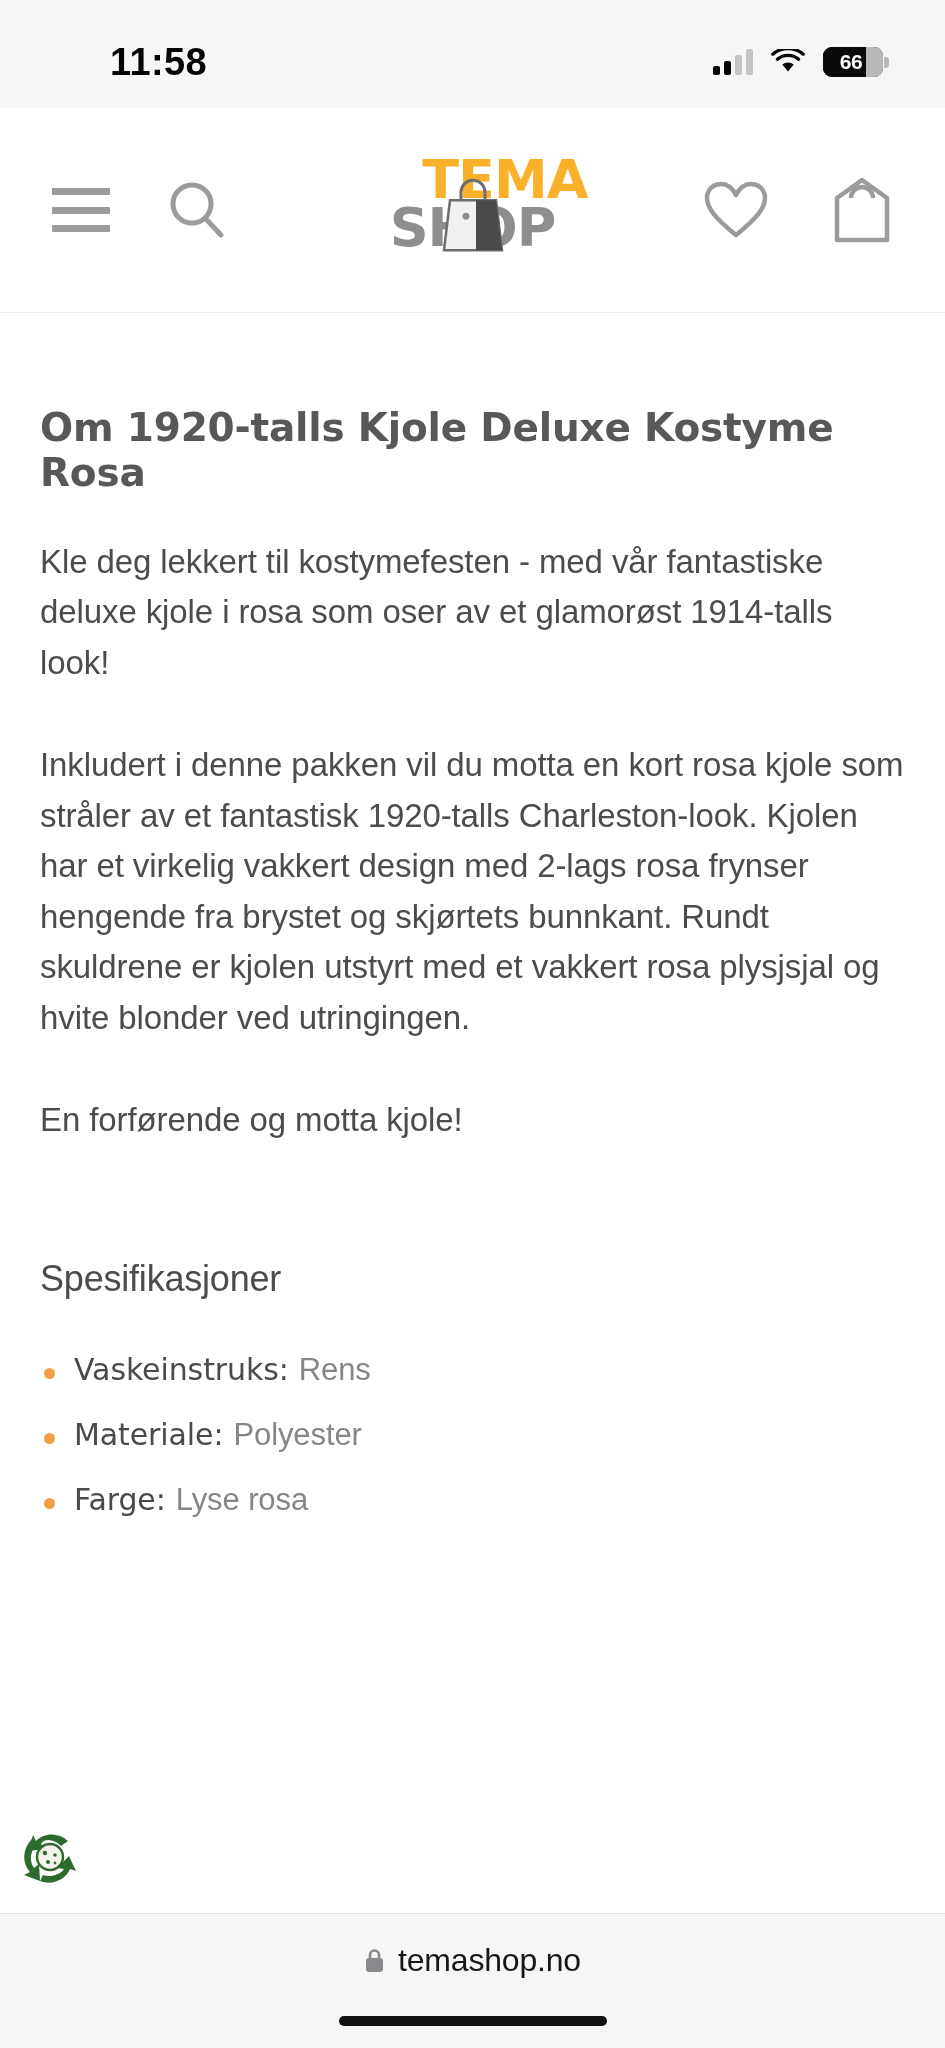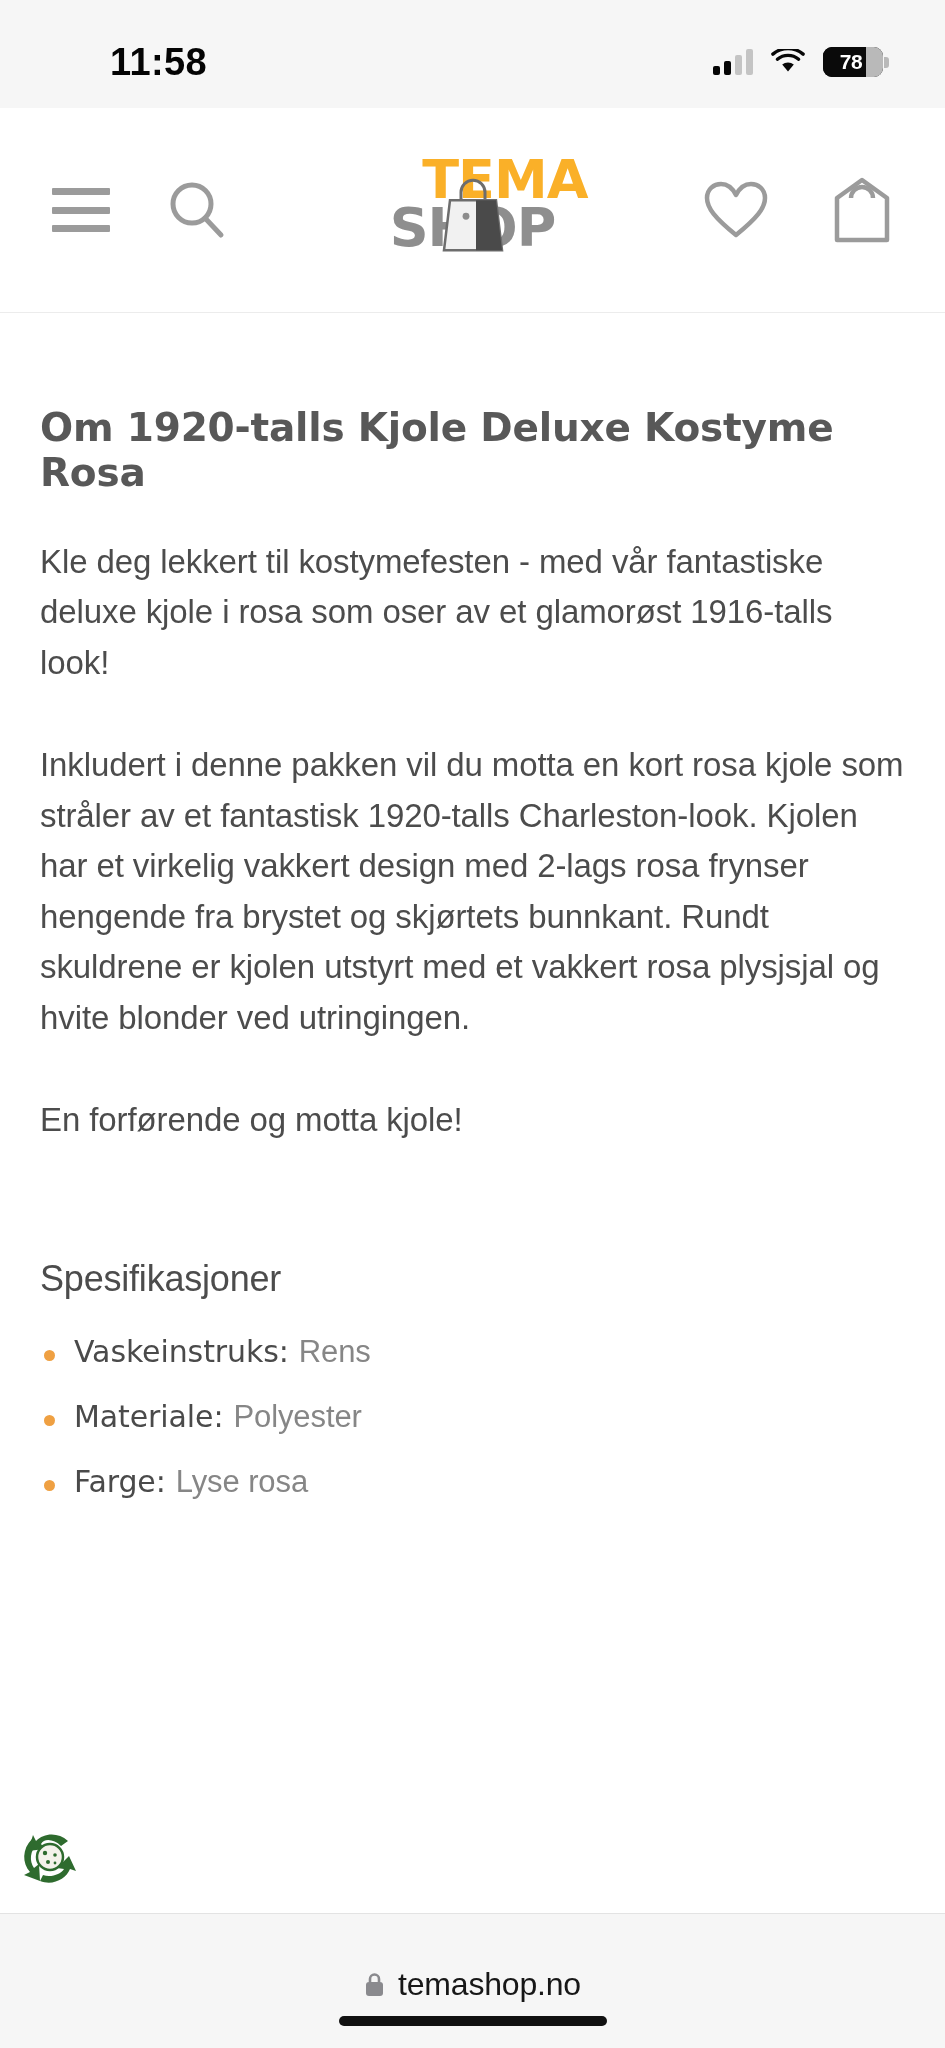--- a/index.html
+++ b/index.html
@@ -192,21 +192,21 @@
     margin-bottom: 52px;
     letter-spacing: -0.1px;
   }
   p.body-text:last-of-type { margin-bottom: 0; }
 
   h2.spec-title {
     font-size: 36px;
     font-weight: 400;
     color: #4c4c4c;
     margin-top: 112px;
-    margin-bottom: 34px;
+    margin-bottom: 52px;
     letter-spacing: -0.2px;
   }
   ul.spec-list { list-style: none; }
   ul.spec-list li {
     position: relative;
     padding-left: 34px;
     margin-bottom: 29px;
     font-size: 31px;
     color: #8a8a8a;
     letter-spacing: -0.1px;
@@ -246,21 +246,21 @@
   .safari-bar {
     position: absolute;
     left: 0; right: 0; bottom: 0;
     height: 135px;
     background: #f6f6f6;
     border-top: 1px solid #e3e3e3;
     display: flex;
     flex-direction: column;
     align-items: center;
     justify-content: flex-start;
-    padding-top: 52px;
+    padding-top: 28px;
   }
   .url-row {
     display: flex;
     align-items: center;
     gap: 13px;
   }
   .lock-icon { width: 21px; height: 27px; display: block; }
   .url-text {
     font-size: 32px;
     color: #171717;
@@ -293,21 +293,21 @@
       </div>
       <svg class="wifi" viewBox="0 0 34 26">
         <path d="M17 22.5 L11.2 15.6 a9 9 0 0 1 11.6 0 Z" fill="#070707"></path>
         <path d="M6.4 10.2 a16.5 16.5 0 0 1 21.2 0" stroke="#070707" stroke-width="3.4" fill="none" stroke-linecap="round"></path>
         <path d="M1.9 5.1 a23.5 23.5 0 0 1 30.2 0" stroke="#070707" stroke-width="3.4" fill="none" stroke-linecap="round"></path>
       </svg>
       <div class="battery">
         <div class="fill"></div>
         <div class="empty"></div>
         <div class="nub"></div>
-        <span class="pct">78</span>
+        <span class="pct">66</span>
       </div>
     </div>
   </div>
 
   <div class="site-header">
     <div class="hdr-left">
       <div class="icon-btn">
         <div class="hamburger">
             <span></span>
             <span></span>
@@ -347,21 +347,21 @@
           <path d="M20 22 a11 11 0 0 1 22 0" fill="none" stroke="#9b9b9b" stroke-width="4.5"></path>
         </svg>
       </div>
     </div>
   </div>
 
   <div class="page-body">
     <div class="content">
       <h1 class="product-about-title">Om 1920-talls Kjole Deluxe Kostyme Rosa</h1>
 
-      <p class="body-text">Kle deg lekkert til kostymefesten - med vår fantastiske deluxe kjole i rosa som oser av et glamorøst 1916-talls look!</p>
+      <p class="body-text">Kle deg lekkert til kostymefesten - med vår fantastiske deluxe kjole i rosa som oser av et glamorøst 1914-talls look!</p>
       <p class="body-text">Inkludert i denne pakken vil du motta en kort rosa kjole som stråler av et fantastisk 1920-talls Charleston-look. Kjolen har et virkelig vakkert design med 2-lags rosa frynser hengende fra brystet og skjørtets bunnkant. Rundt skuldrene er kjolen utstyrt med et vakkert rosa plysjsjal og hvite blonder ved utringingen.</p>
       <p class="body-text">En forførende og motta kjole!</p>
 
       <h2 class="spec-title">Spesifikasjoner</h2>
 
       <ul class="spec-list">
         <li>
           <span class="k">Vaskeinstruks:</span><span class="v">Rens</span>
         </li>
         <li>

